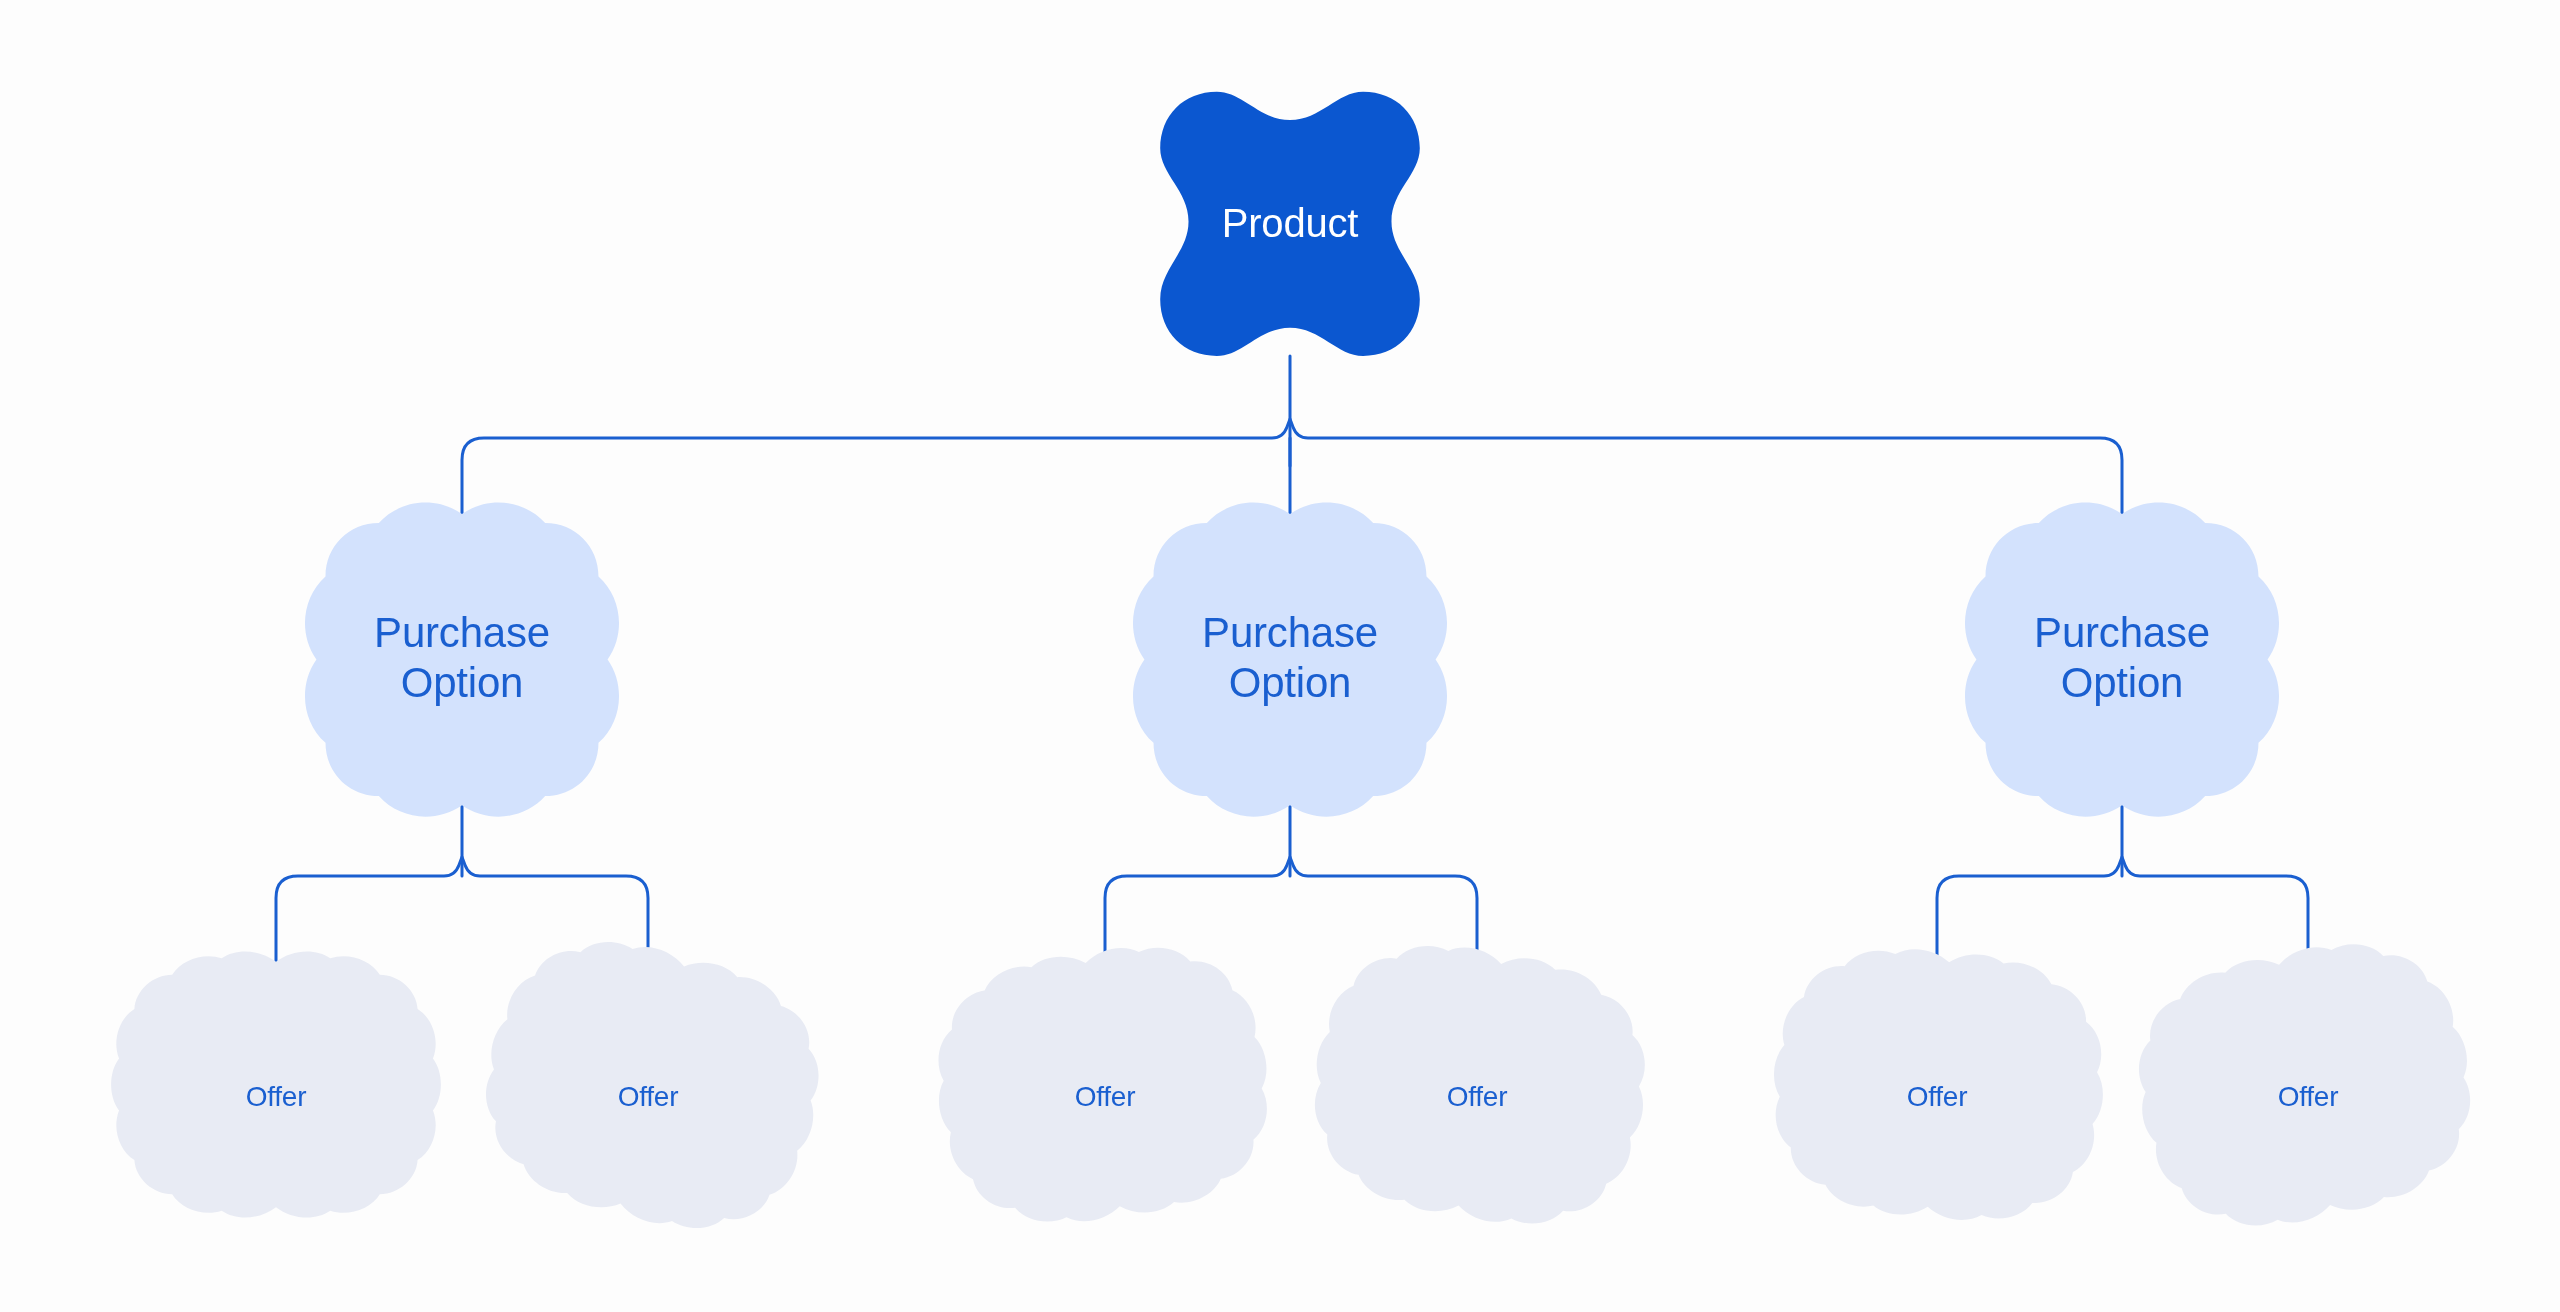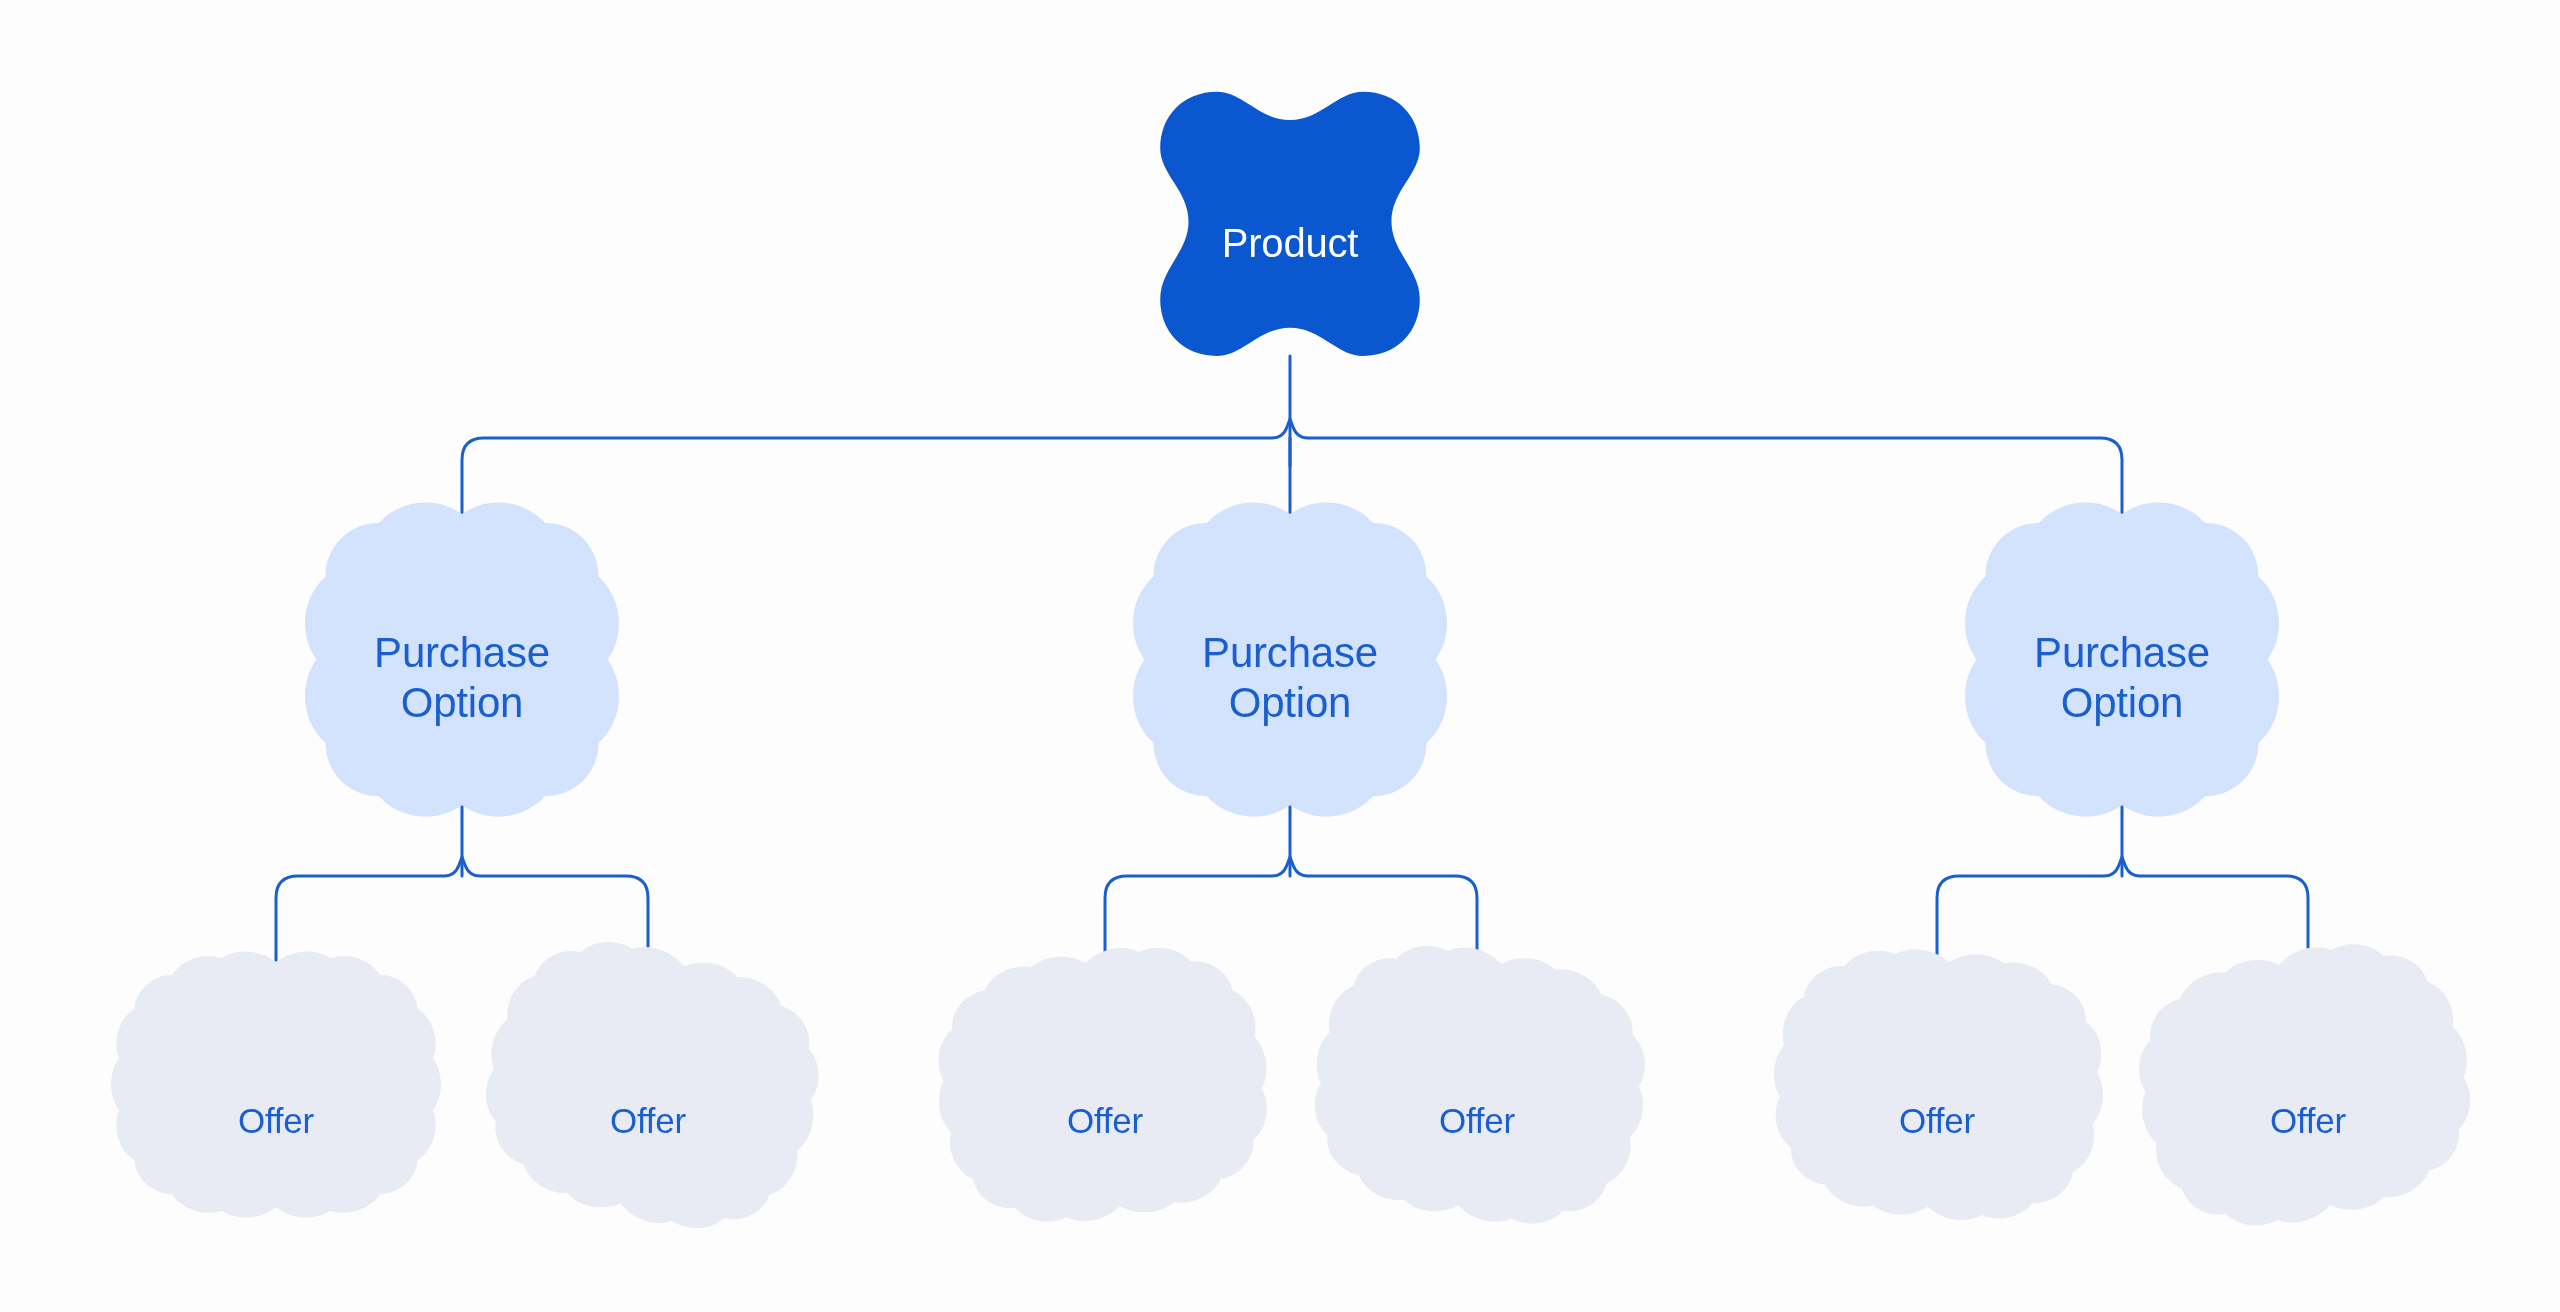--- a/index.html
+++ b/index.html
@@ -28,33 +28,32 @@
   }
   .node-label {
     position: absolute;
     text-align: center;
     line-height: 1.18;
     white-space: pre-line;
     pointer-events: none;
     font-family: "Liberation Sans", sans-serif;
     font-weight: 400;
     letter-spacing: -0.2px;
-    margin-top: 20px;
   }
   .label-root {
     color: #FFFFFF;
     font-size: 40px;
   }
   .label-mid {
     color: #1A5FD0;
     font-size: 42px;
   }
   .label-leaf {
     color: #1A5FD0;
-    font-size: 35px;
+    font-size: 28px;
   }
 </style>
 </head>
 <body>
 
 <div id="canvas">
 
   <svg id="diagram-svg" viewBox="0 0 2560 1312" xmlns="http://www.w3.org/2000/svg">
     <defs>
 

